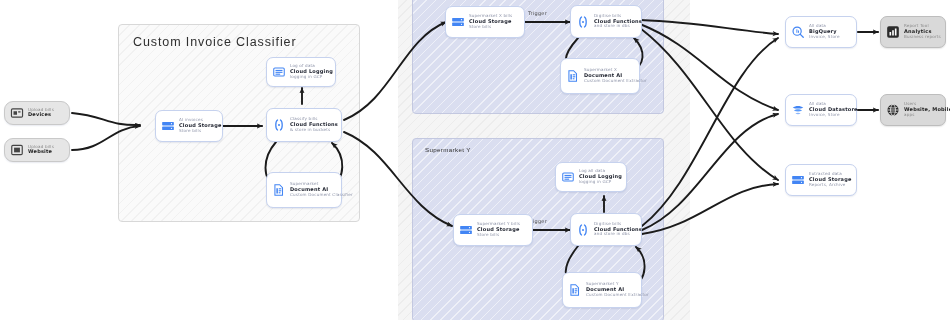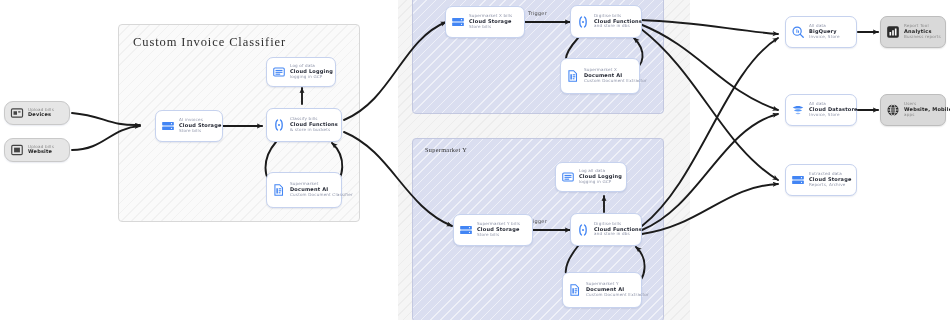--- a/index.html
+++ b/index.html
@@ -20,21 +20,21 @@
   .group.plain{ background-color:#fafafa; border:1px solid #d8d8d8; }
   .group.outer{ background-color:#f5f5f5; border:none; }
   .group.blue{
     background-color:#dadef0; border:1px solid #c3c8e0;
     background-image:repeating-linear-gradient(135deg,
         rgba(255,255,255,0.55) 0px, rgba(255,255,255,0.55) 1px,
         rgba(255,255,255,0) 1px, rgba(255,255,255,0) 7px);
   }
   .group-title{
     position:absolute;left:12px;top:7px;
-    font-family:Liberation Serif, serif;
+    font-family:Liberation Sans, sans-serif;
     color:#2f2f2f;white-space:nowrap;
   }
   .title-lg{ font-size:12.5px; letter-spacing:.9px; top:10px; left:14px;}
   .title-sm{ font-size:6.2px; letter-spacing:.35px;}
 
   
   .node{
     position:absolute;display:flex;align-items:center;
     box-sizing:border-box;border-radius:7px;
     background:#ffffff;border:1px solid #c6d2ee;

